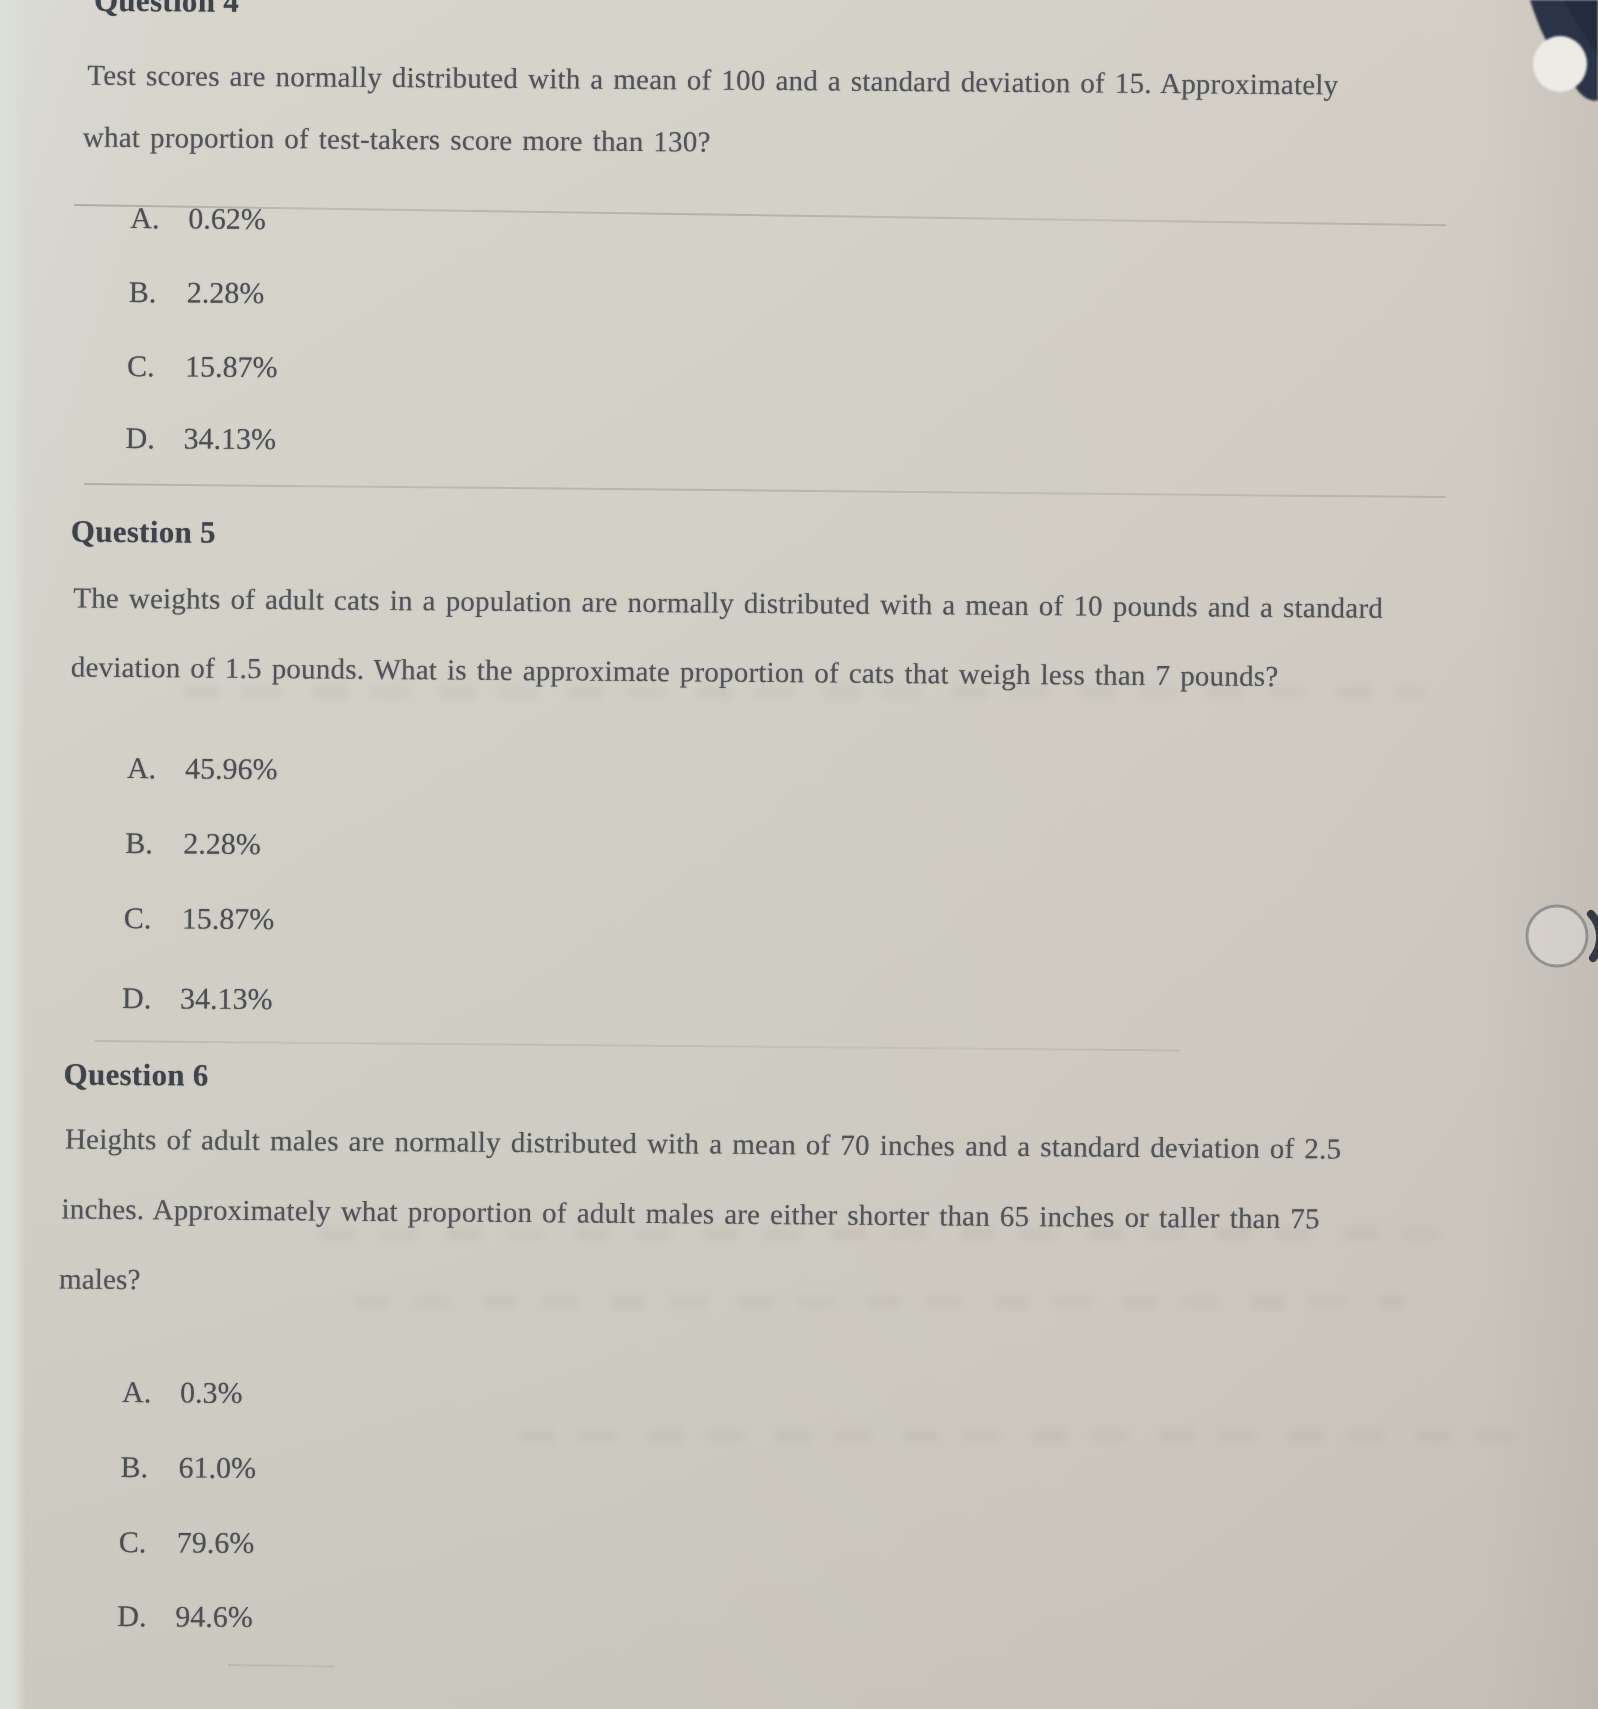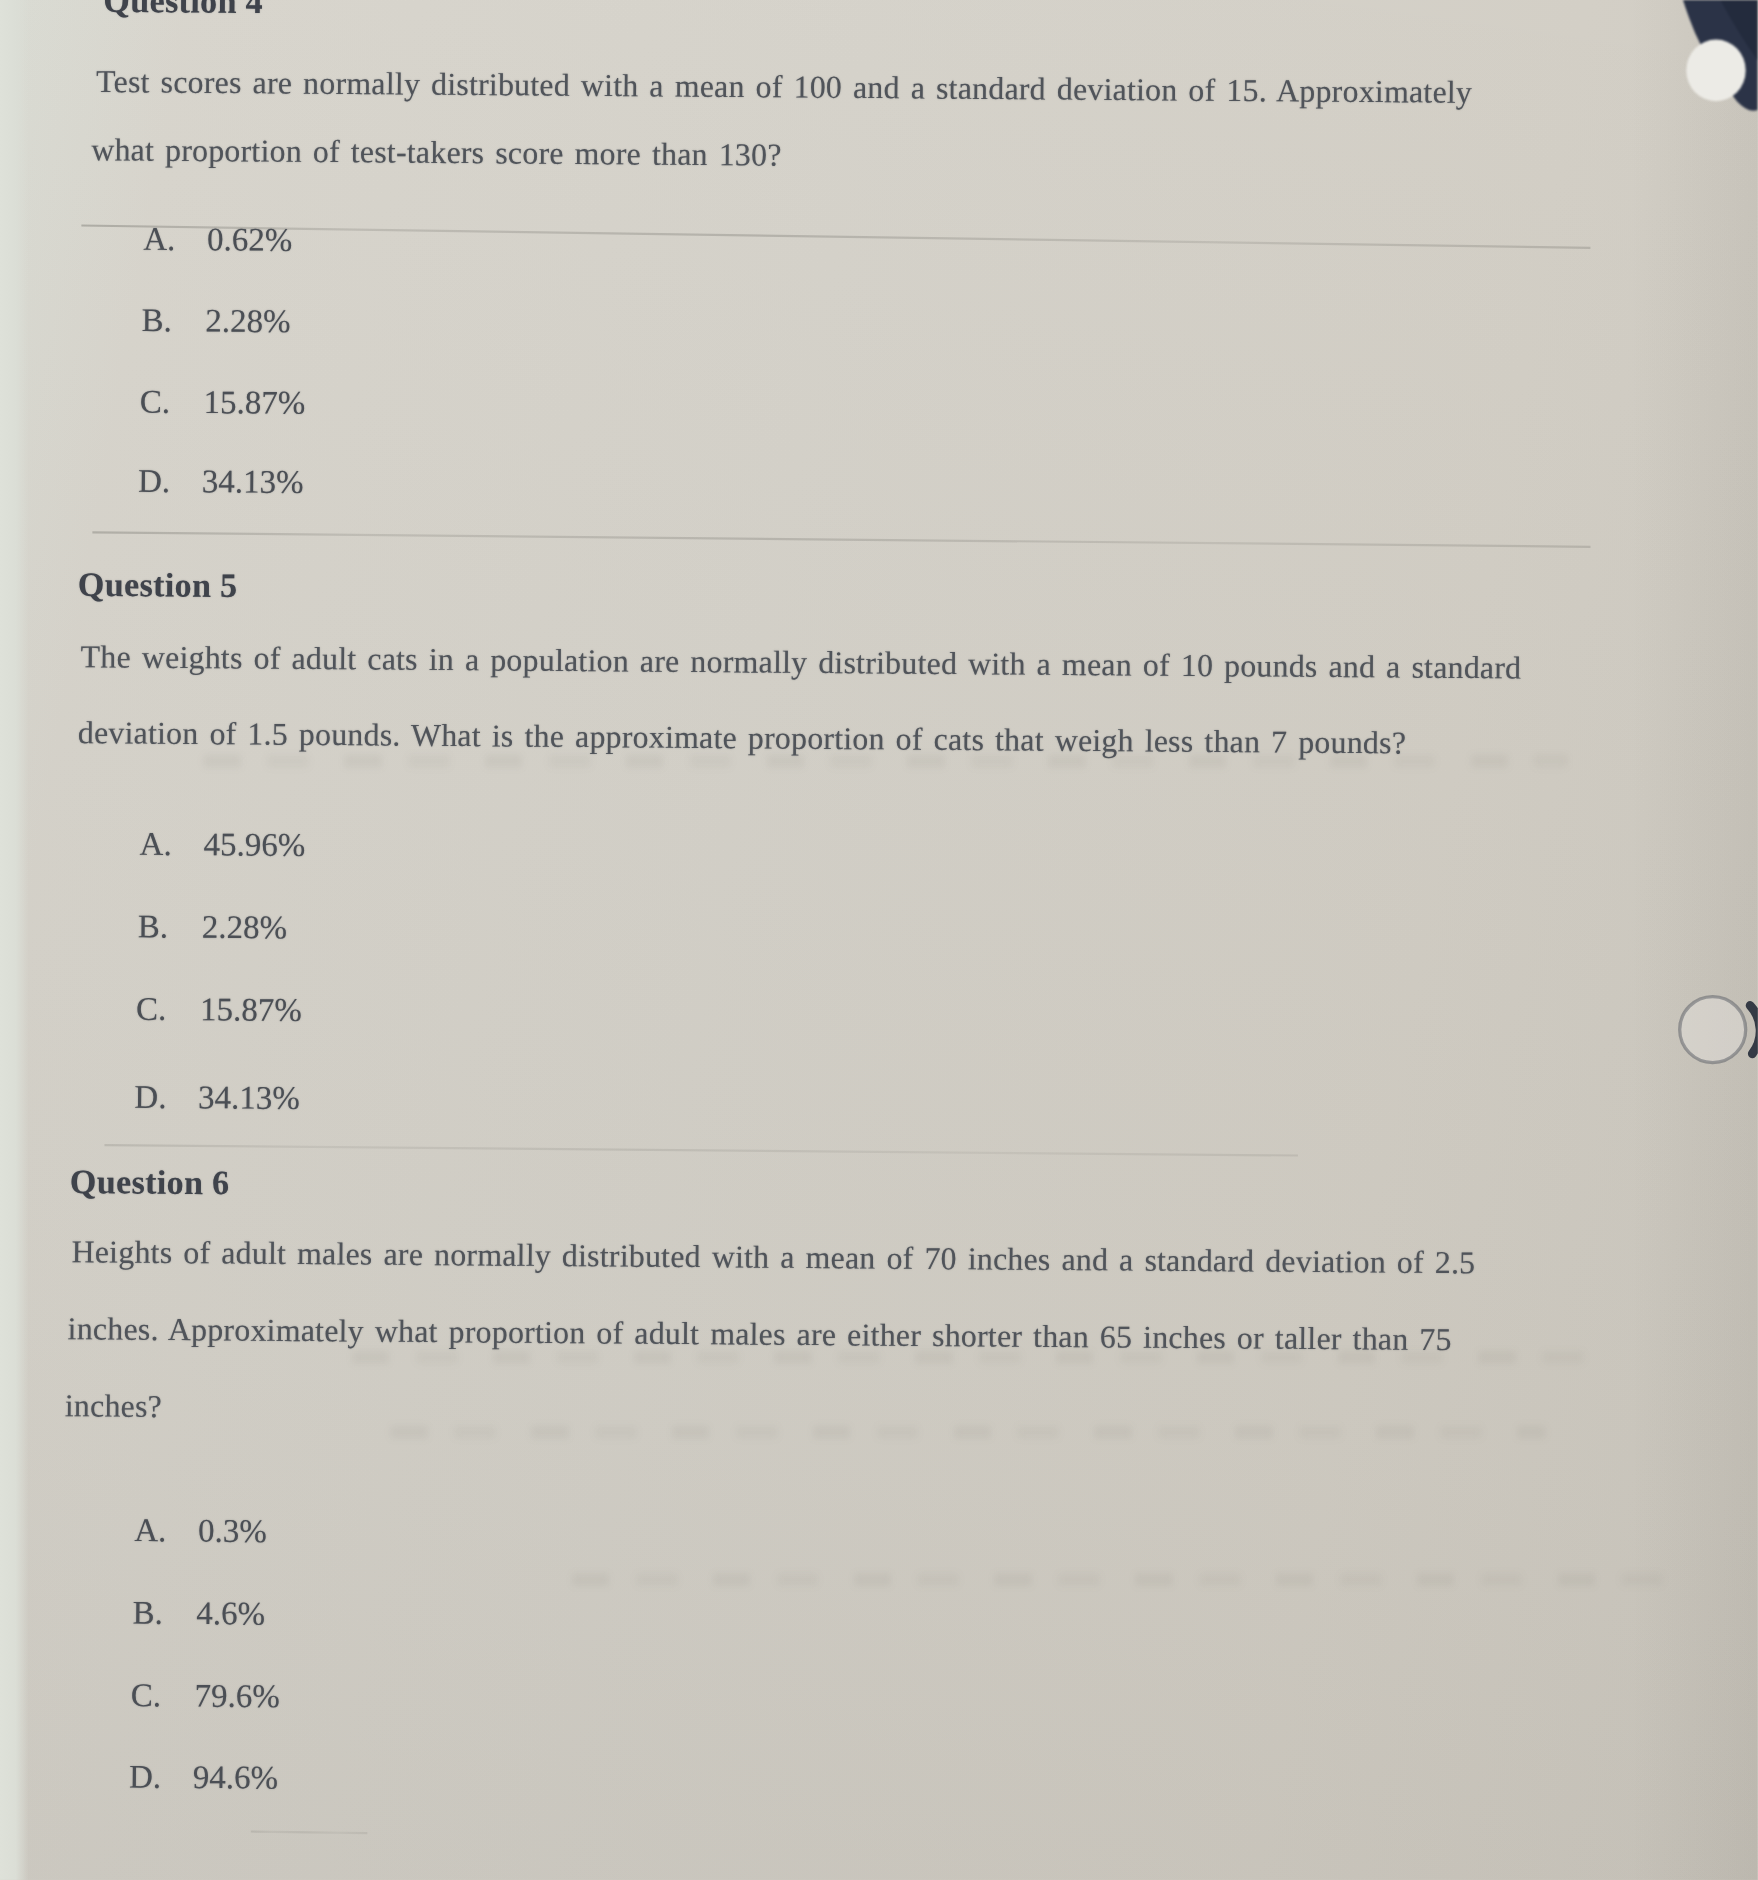--- a/index.html
+++ b/index.html
@@ -120,29 +120,29 @@
     <span class="val">15.87%</span>
   </div>
   <div class="opt" style="left:130px;top:980px;">
     <span class="letter">D.</span>
     <span class="val">34.13%</span>
   </div>
 
   <div class="heading" style="left:72px;top:1056px;">Question 6</div>
   <div class="line" style="left:74px;top:1122px;">Heights of adult males are normally distributed with a mean of 70 inches and a standard deviation of 2.5</div>
   <div class="line" style="left:71px;top:1192px;">inches. Approximately what proportion of adult males are either shorter than 65 inches or taller than 75</div>
-  <div class="line" style="left:69px;top:1262px;">inches?</div>
+  <div class="line" style="left:69px;top:1262px;">males?</div>
 
   <div class="opt" style="left:133px;top:1374px;">
     <span class="letter">A.</span>
     <span class="val">0.3%</span>
   </div>
   <div class="opt" style="left:132px;top:1449px;">
     <span class="letter">B.</span>
-    <span class="val">4.6%</span>
+    <span class="val">61.0%</span>
   </div>
   <div class="opt" style="left:131px;top:1524px;">
     <span class="letter">C.</span>
     <span class="val">79.6%</span>
   </div>
   <div class="opt" style="left:130px;top:1598px;">
     <span class="letter">D.</span>
     <span class="val">94.6%</span>
   </div>
 

